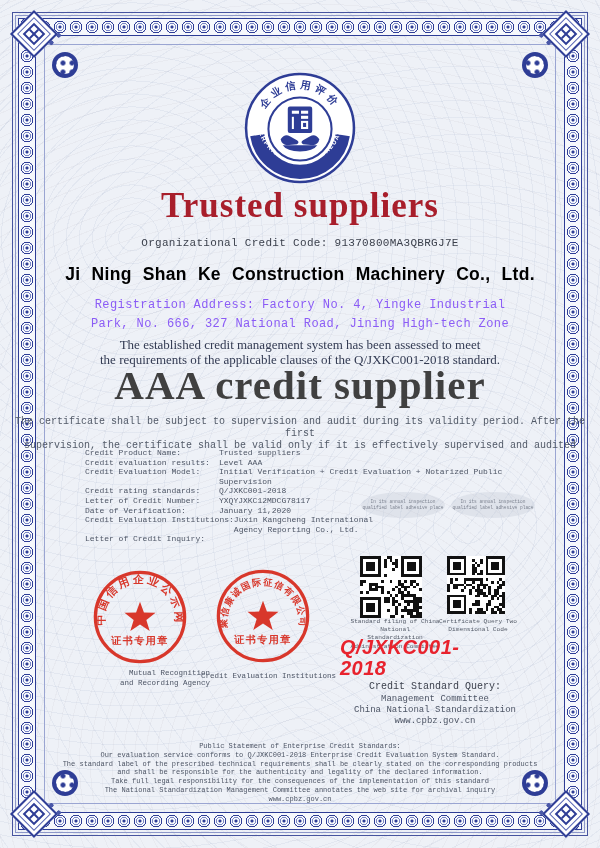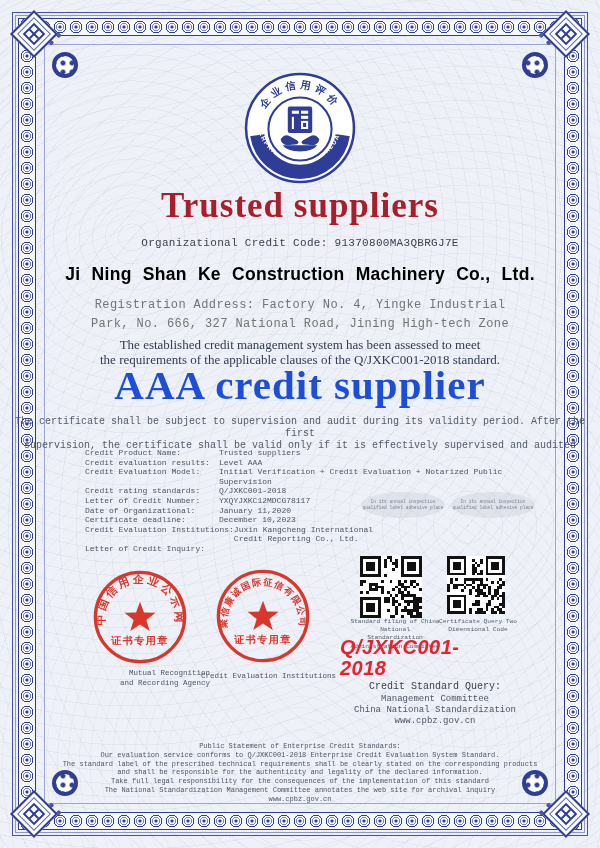--- a/index.html
+++ b/index.html
@@ -44,23 +44,23 @@
   .corner-br{right:16px;bottom:16px;transform:scale(-1);}
   
   .tw{font-family:"Liberation Mono","DejaVu Sans Mono",monospace;}
   .center{left:0;width:100%;text-align:center;}
   .abs{position:absolute;}
   
   .logo{left:244px;top:72px;width:112px;height:112px;}
   .cert-title{top:186px;font-family:"Liberation Serif",serif;font-weight:bold;font-size:35px;color:#a81e2b;letter-spacing:1px;}
   .org-line{top:237px;font-size:11px;color:#3c414d;letter-spacing:0.3px;}
   .company{top:264px;font-size:17.5px;font-weight:bold;color:#000000;word-spacing:6px;letter-spacing:0.3px;}
-  .reg{top:296px;font-size:12px;color:#737373;line-height:18.5px;letter-spacing:0.4px;}
+  .reg{top:296px;font-size:12px;color:#8b5cf6;line-height:18.5px;letter-spacing:0.4px;}
   .assess{top:337px;font-family:"Liberation Serif","DejaVu Serif",serif;font-size:13px;color:#323a52;line-height:15px;}
-  .grade{top:361px;font-family:"Liberation Serif",serif;font-weight:bold;font-size:41px;color:#1d4ed8;letter-spacing:1px;}
+  .grade{top:361px;font-family:"Liberation Serif",serif;font-weight:bold;font-size:41px;color:#404040;letter-spacing:1px;}
   .superv{top:416px;font-size:10px;color:#525a68;line-height:11.8px;}
   .details{left:85px;top:448px;width:470px;font-size:8px;color:#4d5565;line-height:9.6px;}
   .drow{display:flex;}
   .dlabel{min-width:134px;flex:none;}
   .oval-stamp{width:84px;height:26px;border-radius:50%;background:rgba(190,197,210,0.30);
     display:flex;flex-direction:column;justify-content:center;text-align:center;
     font-size:4.5px;color:#7d8390;line-height:6px;}
   .oval-left{left:361px;top:492px;}
   .oval-right{left:451px;top:492px;}
   .seal{width:96px;height:96px;}
@@ -180,32 +180,28 @@
     </div>
     <div class="drow">
       <span class="dlabel">Credit rating standards:</span>
       <span class="dval">Q/JXKC001-2018</span>
     </div>
     <div class="drow">
       <span class="dlabel">Letter of Credit Number:</span>
       <span class="dval">YXQYJXKC12MDCG78117</span>
     </div>
     <div class="drow">
-      <span class="dlabel">Date of Organizational:</span>
+      <span class="dlabel">Date of Verification:</span>
       <span class="dval">January 11,2020</span>
-    </div>
-    <div class="drow">
-      <span class="dlabel">Certificate deadline:</span>
-      <span class="dval">December 10,2023</span>
     </div>
     <div class="drow">
       <span class="dlabel">Credit Evaluation Institutions:</span>
       <span class="dval">
         <div>Juxin Kangcheng International</div>
-        <div>Credit Reporting Co., Ltd.</div>
+        <div>Agency Reporting Co., Ltd.</div>
       </span>
     </div>
     <div class="drow">
       <span class="dlabel">Letter of Credit Inquiry:</span>
     </div>
   </div>
 
   <div class="abs oval-stamp oval-left tw">
     <div>In its annual inspection</div>
     <div>qualified label adhesive place</div>

